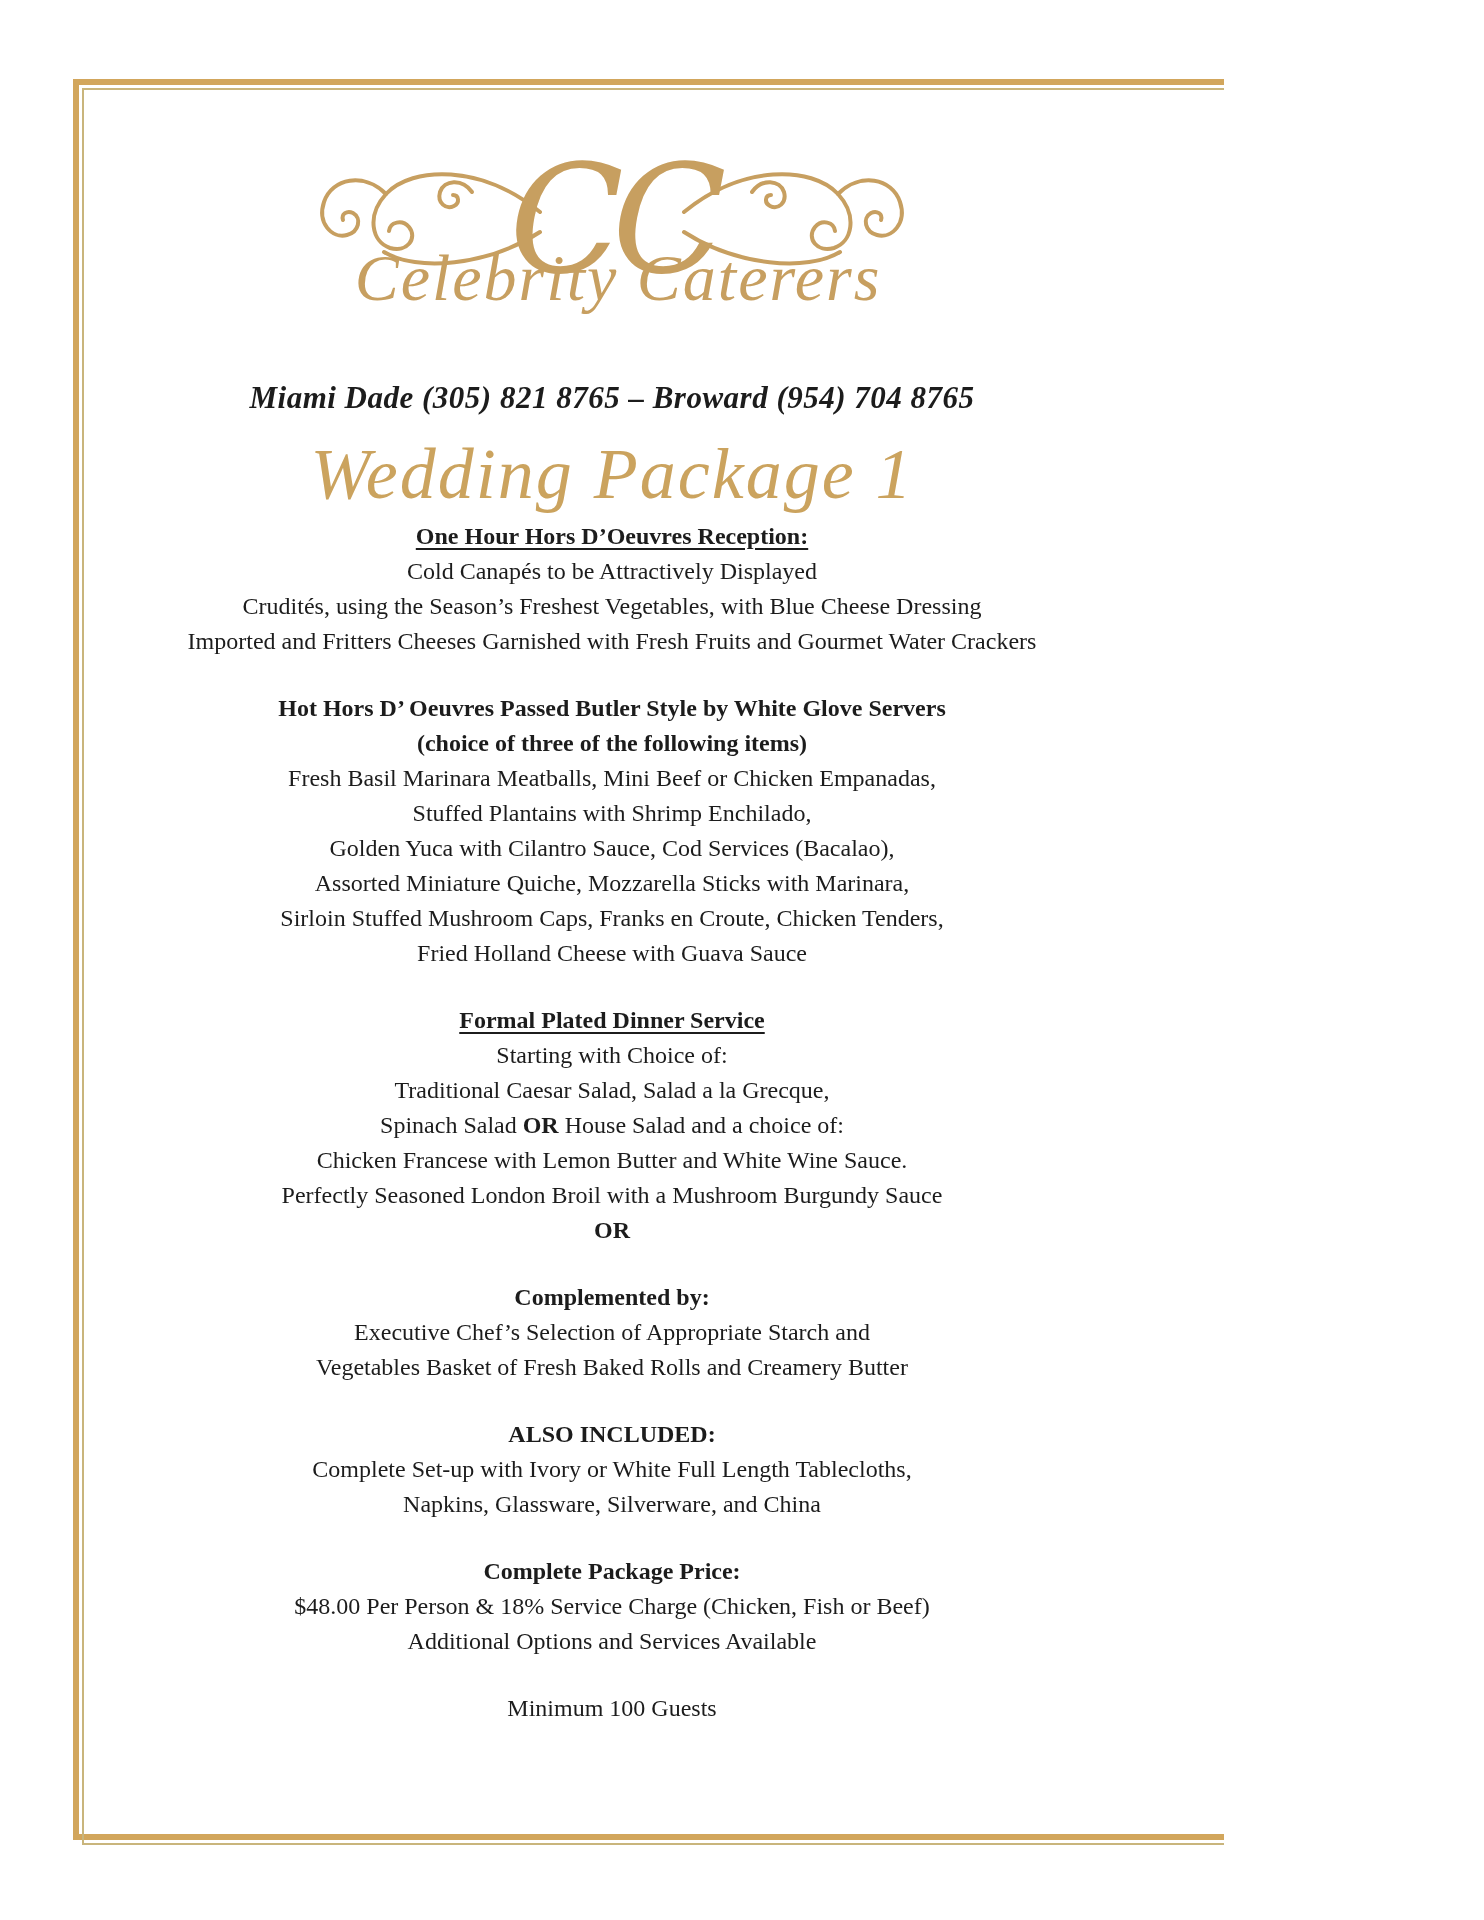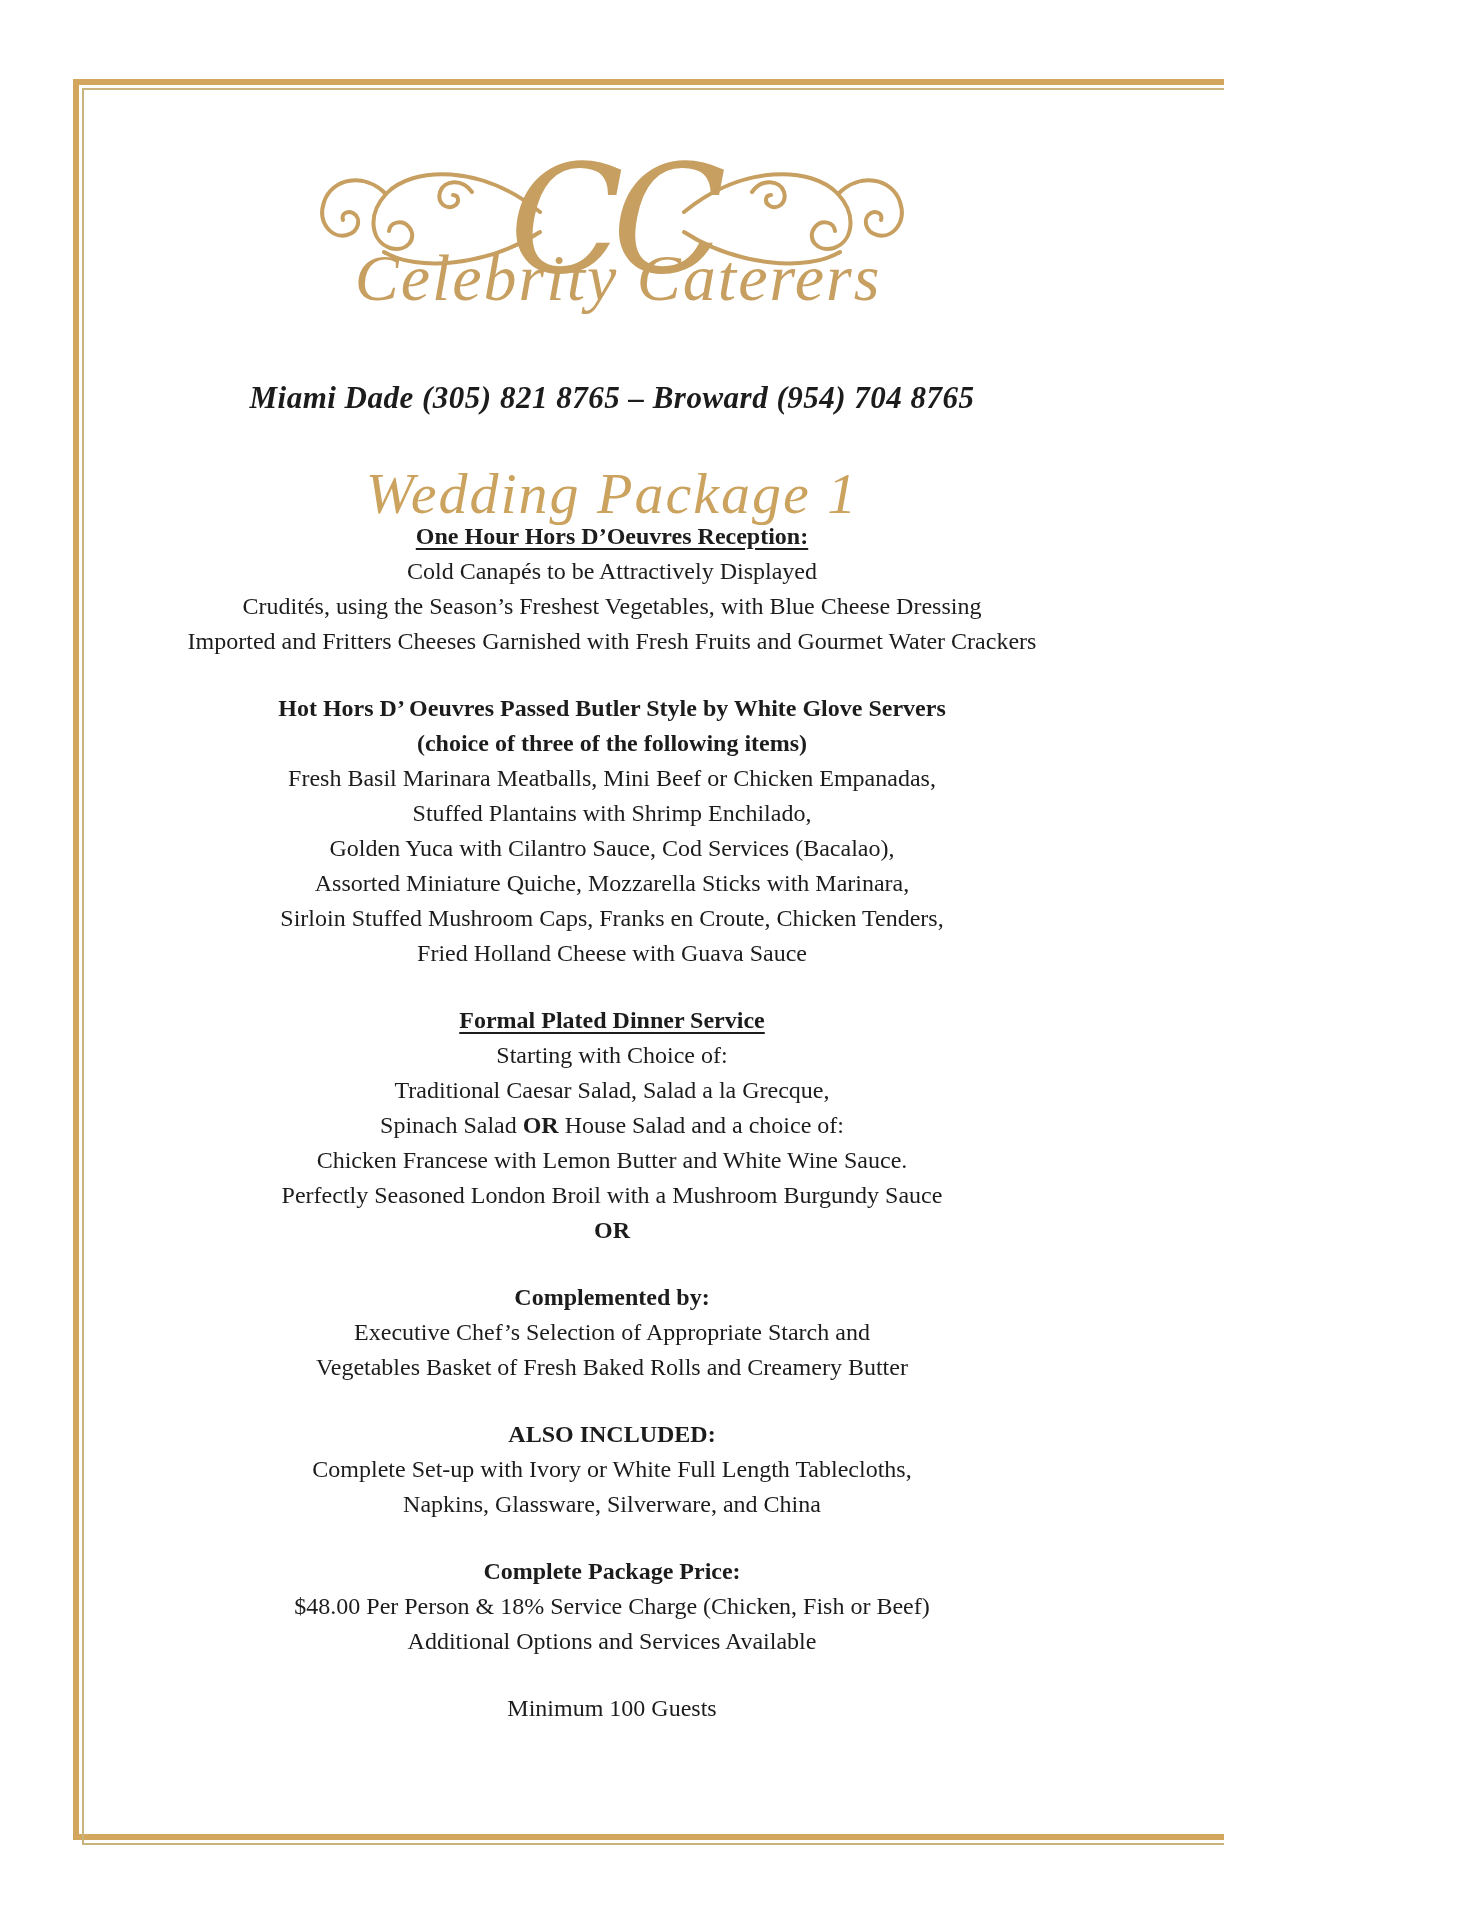--- a/index.html
+++ b/index.html
@@ -36,24 +36,24 @@
   }
   .contact{
     position:absolute;left:0;right:0;top:380px;
     text-align:center;
     font-weight:bold;font-style:italic;
     font-size:31px;line-height:36px;
     letter-spacing:.5px;
     white-space:nowrap;
   }
   .pkg-title{
-    position:absolute;left:0;right:0;top:462px;
+    position:absolute;left:0;right:0;top:442px;
     text-align:center;
     font-style:italic;
-    font-size:58px;line-height:64px;
+    font-size:72px;line-height:64px;
     color:#CBA35E;
     letter-spacing:2px;
     white-space:nowrap;
   }
   .menu{
     position:absolute;left:0;right:0;top:519px;
     text-align:center;
     font-size:24px;line-height:35px;
   }
   .menu-section{margin:0 0 32px 0;}

